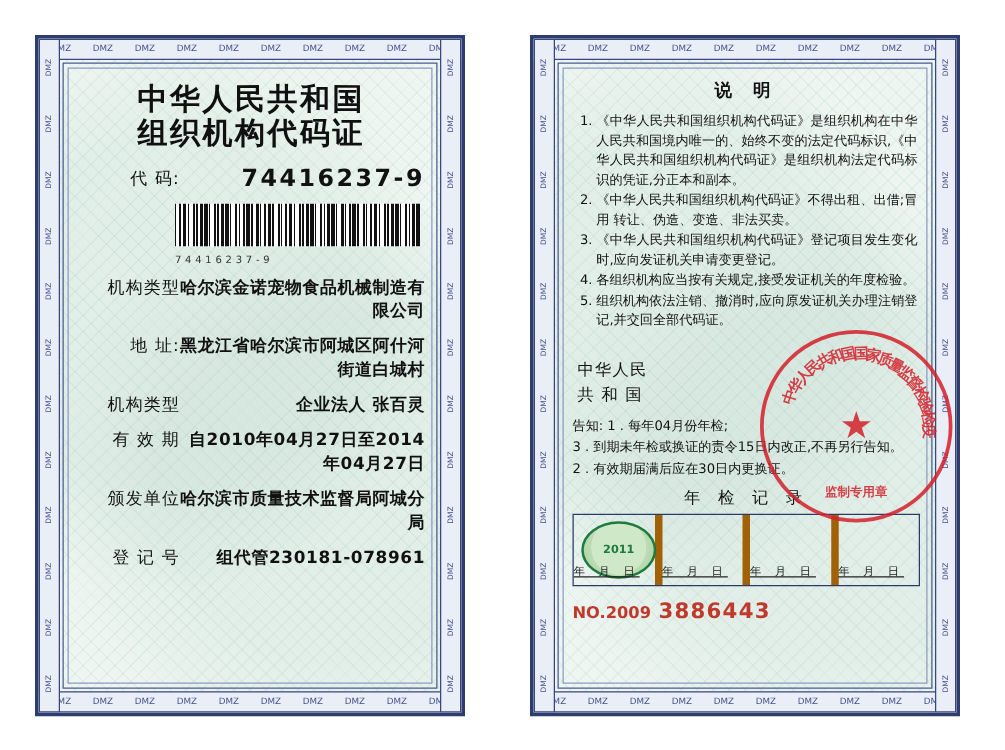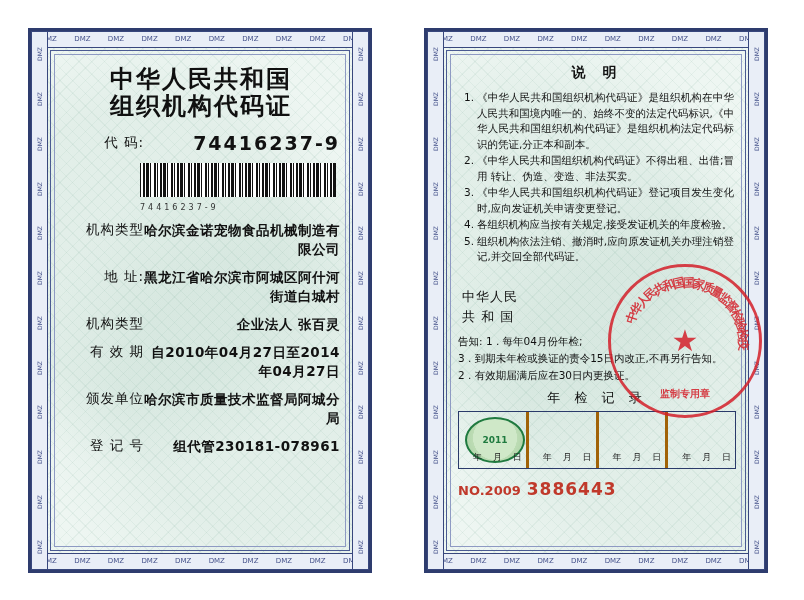--- a/index.html
+++ b/index.html
@@ -231,29 +231,29 @@
     font-weight:normal;
   }
   .annual-box{
     margin-top:4px;
     display:flex;
     border:1px solid #2a3a6a;
     height:56px;
   }
   .annual-cell{
     flex:1;
-    border-right:3px solid #a16207;
+    border-right:6px solid #a16207;
     position:relative;
     font-size:9px;
     color:#222;
   }
   .annual-cell:last-child{border-right:none;}
   .annual-cell .ymd{
     position:absolute;bottom:4px;left:0;right:0;
-    text-align:right;letter-spacing:4px;font-size:9px;
+    text-align:left;letter-spacing:4px;font-size:9px;text-decoration:underline;
   }
   .annual-stamp{
     position:absolute;left:6px;top:5px;
     width:56px;height:42px;
     border-radius:50%;
     border:2px solid #1f7a3f;
     background:radial-gradient(circle at 50% 45%, #cfe8c8 0 60%, #bcdcb4 61%, #a9cfa2 100%);
     color:#15662f;
     font-size:7px;
     display:flex;align-items:center;justify-content:center;

